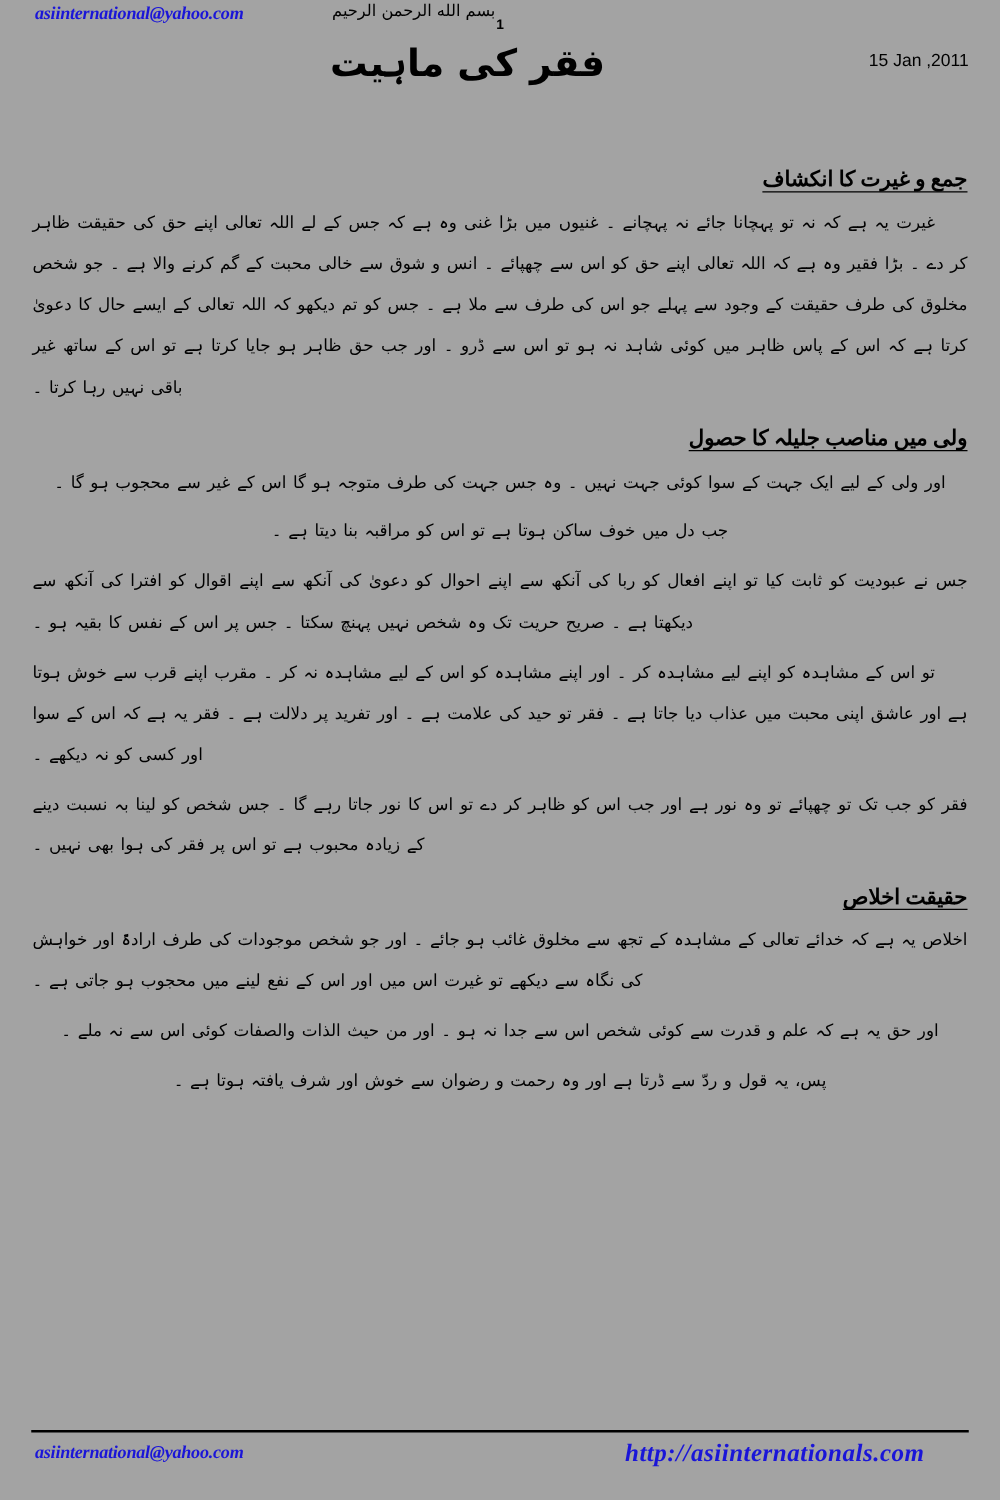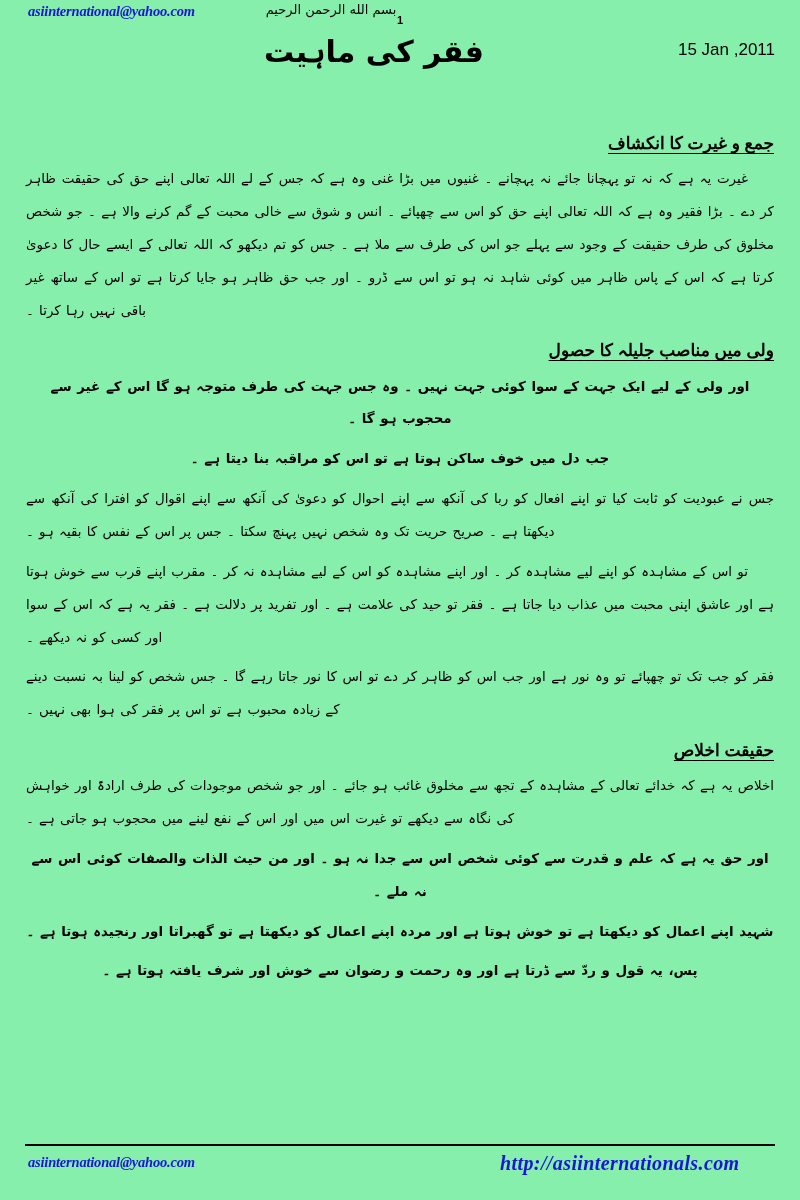--- a/index.html
+++ b/index.html
@@ -4,21 +4,21 @@
 <style>
   html, body {
     margin: 0;
     padding: 0;
     background: #ffffff;
   }
   .page {
     position: relative;
     width: 800px;
     height: 1200px;
-    background: #86efac;
+    background: #a3a3a3;
     overflow: hidden;
     font-family: "Liberation Serif", "DejaVu Serif", serif;
   }
 
   
   .header {
     position: absolute;
     top: 0;
     left: 0;
     width: 800px;
@@ -57,21 +57,21 @@
     font-family: "Liberation Sans", sans-serif;
     font-size: 11px;
     font-weight: bold;
     color: #000000;
   }
   .hdr-date {
     position: absolute;
     right: 25px;
     top: 40px;
     font-family: "Liberation Sans", "DejaVu Sans", sans-serif;
-    font-size: 17px;
+    font-size: 14px;
     color: #000000;
     white-space: nowrap;
   }
   .hdr-title {
     position: absolute;
     left: 0;
     top: 30px;
     width: 748px;
     text-align: center;
     font-family: "DejaVu Sans", sans-serif;
@@ -89,21 +89,21 @@
     top: 120px;
     width: 800px;
     direction: rtl;
   }
   .content {
     padding: 0 26px 0 26px;
   }
 
   h2.section-head {
     margin: 10px 0 6px 0;
-    font-family: Liberation Sans, sans-serif;
+    font-family: Liberation Serif, serif;
     font-size: 17px;
     font-weight: bold;
     color: #000000;
     text-align: right;
     direction: rtl;
     text-decoration: underline;
     text-underline-offset: 4px;
     line-height: 1.6;
   }
 
@@ -115,23 +115,22 @@
     direction: rtl;
     text-align: justify;
     text-align-last: left;
     line-height: 2.45;
     word-spacing: 1px;
   }
   p.para.indent {
     text-indent: 26px;
   }
   p.para.center-short {
-    text-align: center;
+    text-align: left;
     text-align-last: center;
-    font-weight: bold;
   }
 
   
   .footer {
     position: absolute;
     left: 0;
     bottom: 0;
     width: 800px;
     height: 62px;
   }
@@ -190,21 +189,20 @@
       <h2 class="section-head">ولی میں مناصب جلیلہ کا حصول</h2>
       <p class="para center-short">اور ولی کے لیے ایک جہت کے سوا کوئی جہت نہیں ۔ وہ جس جہت کی طرف متوجہ ہو گا اس کے غیر سے محجوب ہو گا ۔</p>
       <p class="para center-short">جب دل میں خوف ساکن ہوتا ہے تو اس کو مراقبہ بنا دیتا ہے ۔</p>
       <p class="para">جس نے عبودیت کو ثابت کیا تو اپنے افعال کو ربا کی آنکھ سے اپنے احوال کو دعویٰ کی آنکھ سے اپنے اقوال کو افترا کی آنکھ سے دیکھتا ہے ۔ صریح حریت تک وہ شخص نہیں پہنچ سکتا ۔ جس پر اس کے نفس کا بقیہ ہو ۔</p>
       <p class="para indent">تو اس کے مشاہدہ کو اپنے لیے مشاہدہ کر ۔  اور اپنے مشاہدہ کو اس کے لیے مشاہدہ نہ کر ۔ مقرب اپنے قرب سے خوش ہوتا ہے اور عاشق اپنی محبت میں عذاب دیا جاتا ہے ۔ فقر تو حید کی علامت ہے ۔ اور تفرید پر دلالت ہے ۔ فقر یہ ہے کہ اس کے سوا اور کسی کو نہ دیکھے ۔</p>
       <p class="para">فقر کو جب تک تو چھپائے تو وہ نور ہے اور جب اس کو ظاہر کر دے تو اس کا نور جاتا رہے گا ۔ جس شخص کو لینا بہ نسبت دینے کے زیادہ محبوب ہے تو اس پر فقر کی ہوا بھی نہیں ۔</p>
 
       <h2 class="section-head">حقیقت اخلاص</h2>
       <p class="para">اخلاص یہ ہے کہ خدائے تعالی کے مشاہدہ کے تجھ سے مخلوق غائب ہو جائے ۔ اور جو شخص موجودات کی طرف ارادۃً اور خواہش کی نگاہ سے دیکھے تو غیرت اس میں اور اس کے نفع لینے میں محجوب ہو جاتی ہے ۔</p>
       <p class="para center-short">اور حق یہ ہے کہ علم و قدرت سے کوئی شخص اس سے جدا نہ ہو ۔  اور من حیث الذات والصفات کوئی اس سے نہ ملے ۔</p>
-      <p class="para center-short">شہید اپنے اعمال کو دیکھتا ہے  تو خوش ہوتا ہے اور مردہ اپنے اعمال کو دیکھتا ہے تو گھبراتا اور رنجیدہ ہوتا ہے ۔</p>
       <p class="para center-short">پس، یہ قول و  ردّ سے ڈرتا ہے اور وہ رحمت و رضوان سے خوش اور شرف یافتہ ہوتا ہے ۔</p>
 
     </div>
   </div>
 
   <div class="footer">
     <div class="footer-rule"></div>
     <div class="footer-email">asiinternational@yahoo.com</div>
     <div class="footer-url">http://asiinternationals.com</div>
   </div>

